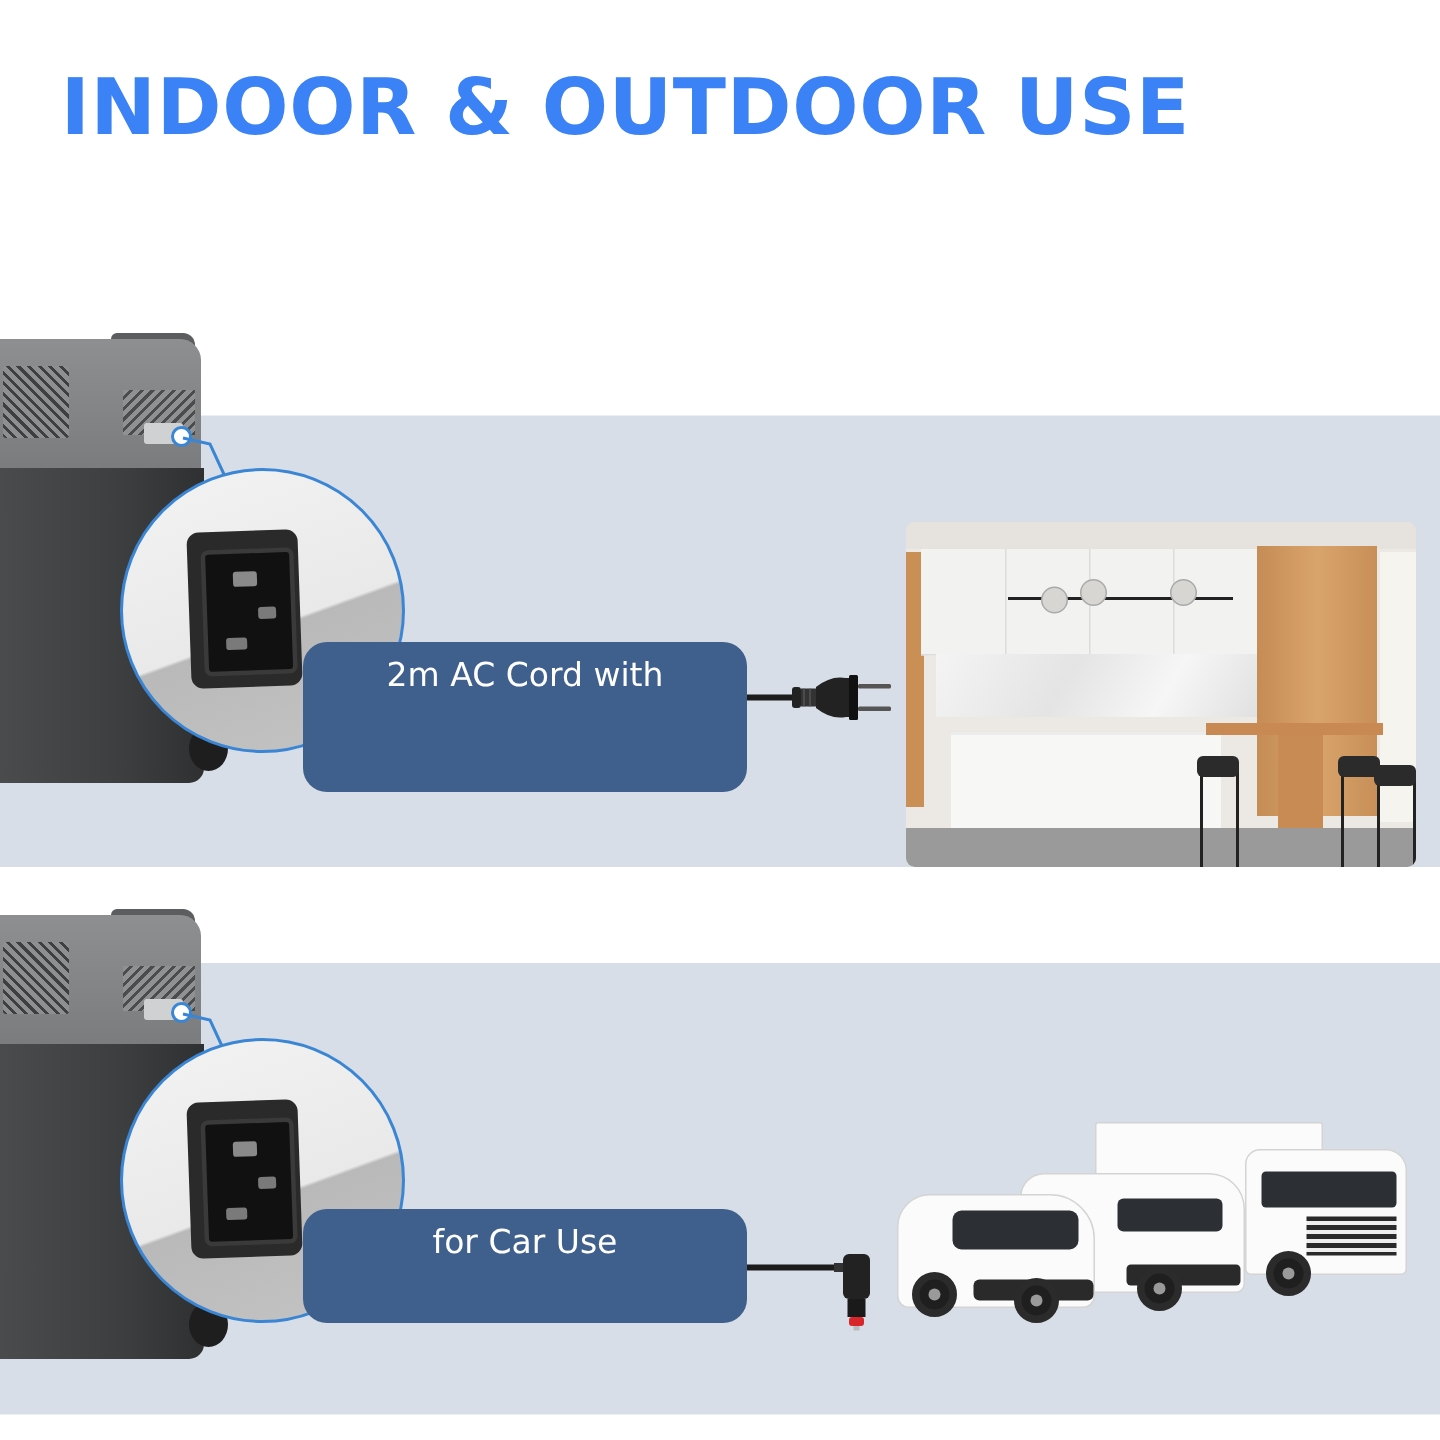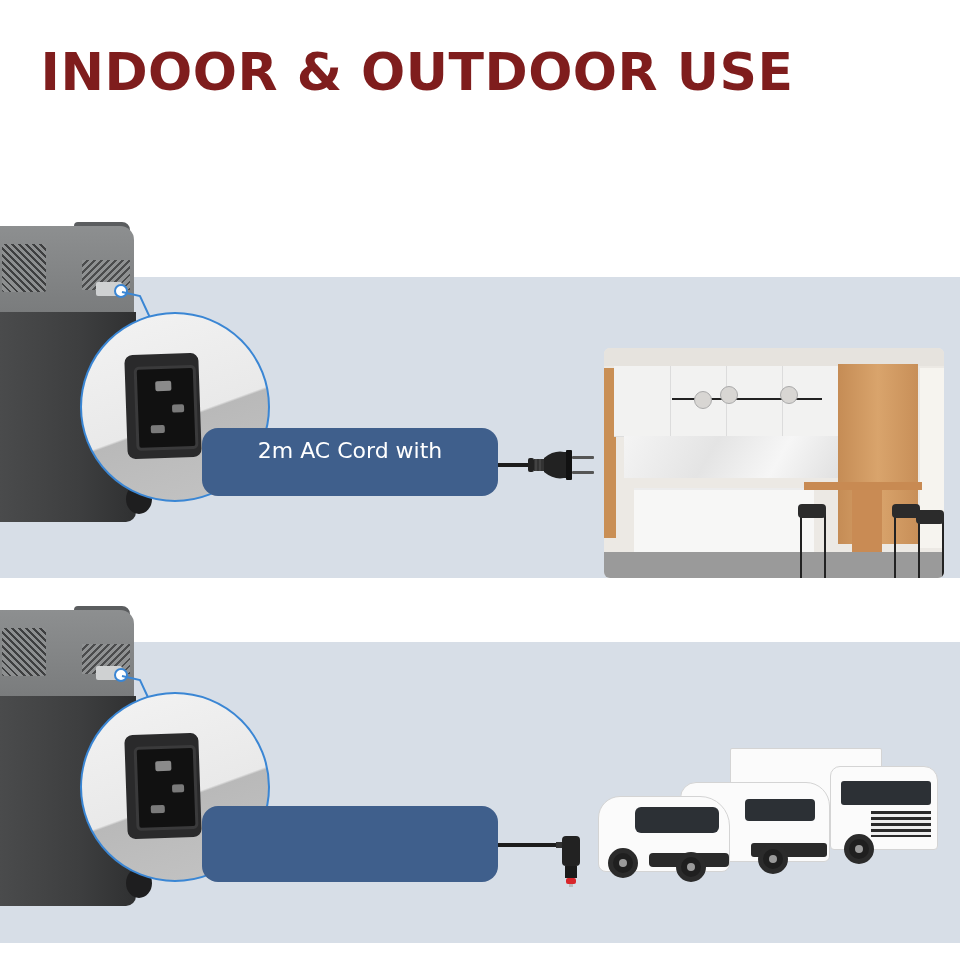--- a/index.html
+++ b/index.html
@@ -1,17 +1,17 @@
 <!DOCTYPE html>
 <html><head>
 <meta charset="utf-8">
 <style>
   html,body{margin:0;padding:0;}
   body{width:960px;height:960px;background:#ffffff;position:relative;overflow:hidden;font-family:"Liberation Sans","DejaVu Sans",sans-serif;}
-  .title{position:absolute;left:0;top:42px;width:834px;text-align:center;font-family:"DejaVu Sans","Liberation Sans",sans-serif;font-weight:bold;font-size:52px;letter-spacing:0.5px;color:#7f1d1d;}
+  .title{position:absolute;left:0;top:42px;width:834px;text-align:center;font-family:"DejaVu Sans","Liberation Sans",sans-serif;font-weight:bold;font-size:52px;letter-spacing:0.5px;color:#3b82f6;}
   .band{position:absolute;left:0;width:960px;height:301px;background:#d7dee7;}
   .band.top{top:277px;}
   .band.bottom{top:642px;}
 
   
   .cooler{position:absolute;left:0;width:140px;height:300px;}
   .cooler .lid{position:absolute;left:0;top:0;width:134px;height:86px;background:linear-gradient(180deg,#8d8f90,#7a7c7d);border-radius:0 14px 0 0;}
   .cooler .lid-top{position:absolute;left:74px;top:-4px;width:56px;height:10px;background:#5b5d5f;border-radius:4px 8px 0 0;}
   .cooler .vent{position:absolute;left:2px;top:18px;width:44px;height:48px;background:repeating-linear-gradient(45deg,#3e3f40 0 2px,#8d8f90 2px 5px);border-radius:2px;}
   .cooler .vent2{position:absolute;left:82px;top:34px;width:48px;height:30px;background:repeating-linear-gradient(-45deg,#4b4c4d 0 2px,#8f9192 2px 5px);}
@@ -82,21 +82,21 @@
 <div class="magnifier" style="left:80px;top:312px;">
   <div class="socket-outer">
     <div class="socket-inner">
       <div class="pin" style="left:18px;top:12px;width:16px;height:10px;background:#8a8a8a;"></div>
       <div class="pin" style="left:34px;top:36px;width:12px;height:8px;"></div>
       <div class="pin" style="left:12px;top:56px;width:14px;height:8px;"></div>
     </div>
   </div>
 </div>
 
-<div class="callout" style="left:202px;top:428px;width:296px;height:68px;">
+<div class="callout" style="left:202px;top:428px;width:296px;height:100px;">
   <div>2m AC Cord with</div>
 </div>
 
 <div class="cord" style="left:498px;top:463px;width:34px;"></div>
 <svg style="position:absolute;left:528px;top:446px;" width="76" height="38">
   <rect x="0" y="12" width="6" height="14" rx="2" fill="#222"></rect>
   <rect x="6" y="13" width="10" height="12" fill="#333"></rect>
   <line x1="8" y1="13" x2="8" y2="25" stroke="#555"></line>
   <line x1="12" y1="13" x2="12" y2="25" stroke="#555"></line>
   <path d="M16,12 Q26,4 36,6 L40,6 L40,32 L36,32 Q26,34 16,26 Z" fill="#222"></path>
@@ -153,20 +153,21 @@
   <div class="socket-outer">
     <div class="socket-inner">
       <div class="pin" style="left:18px;top:12px;width:16px;height:10px;background:#8a8a8a;"></div>
       <div class="pin" style="left:34px;top:36px;width:12px;height:8px;"></div>
       <div class="pin" style="left:12px;top:56px;width:14px;height:8px;"></div>
     </div>
   </div>
 </div>
 
 <div class="callout" style="left:202px;top:806px;width:296px;height:76px;">
+  <div>for Car Use</div>
 </div>
 
 <div class="cord" style="left:498px;top:843px;width:62px;"></div>
 <svg style="position:absolute;left:556px;top:834px;" width="30" height="54">
   <rect x="0" y="8" width="6" height="6" fill="#333"></rect>
   <rect x="6" y="2" width="18" height="30" rx="4" fill="#222"></rect>
   <rect x="9" y="32" width="12" height="12" fill="#1a1a1a"></rect>
   <rect x="10" y="44" width="10" height="6" rx="2" fill="#d8262b"></rect>
   <rect x="13" y="50" width="4" height="3" fill="#bbb"></rect>
 </svg>

